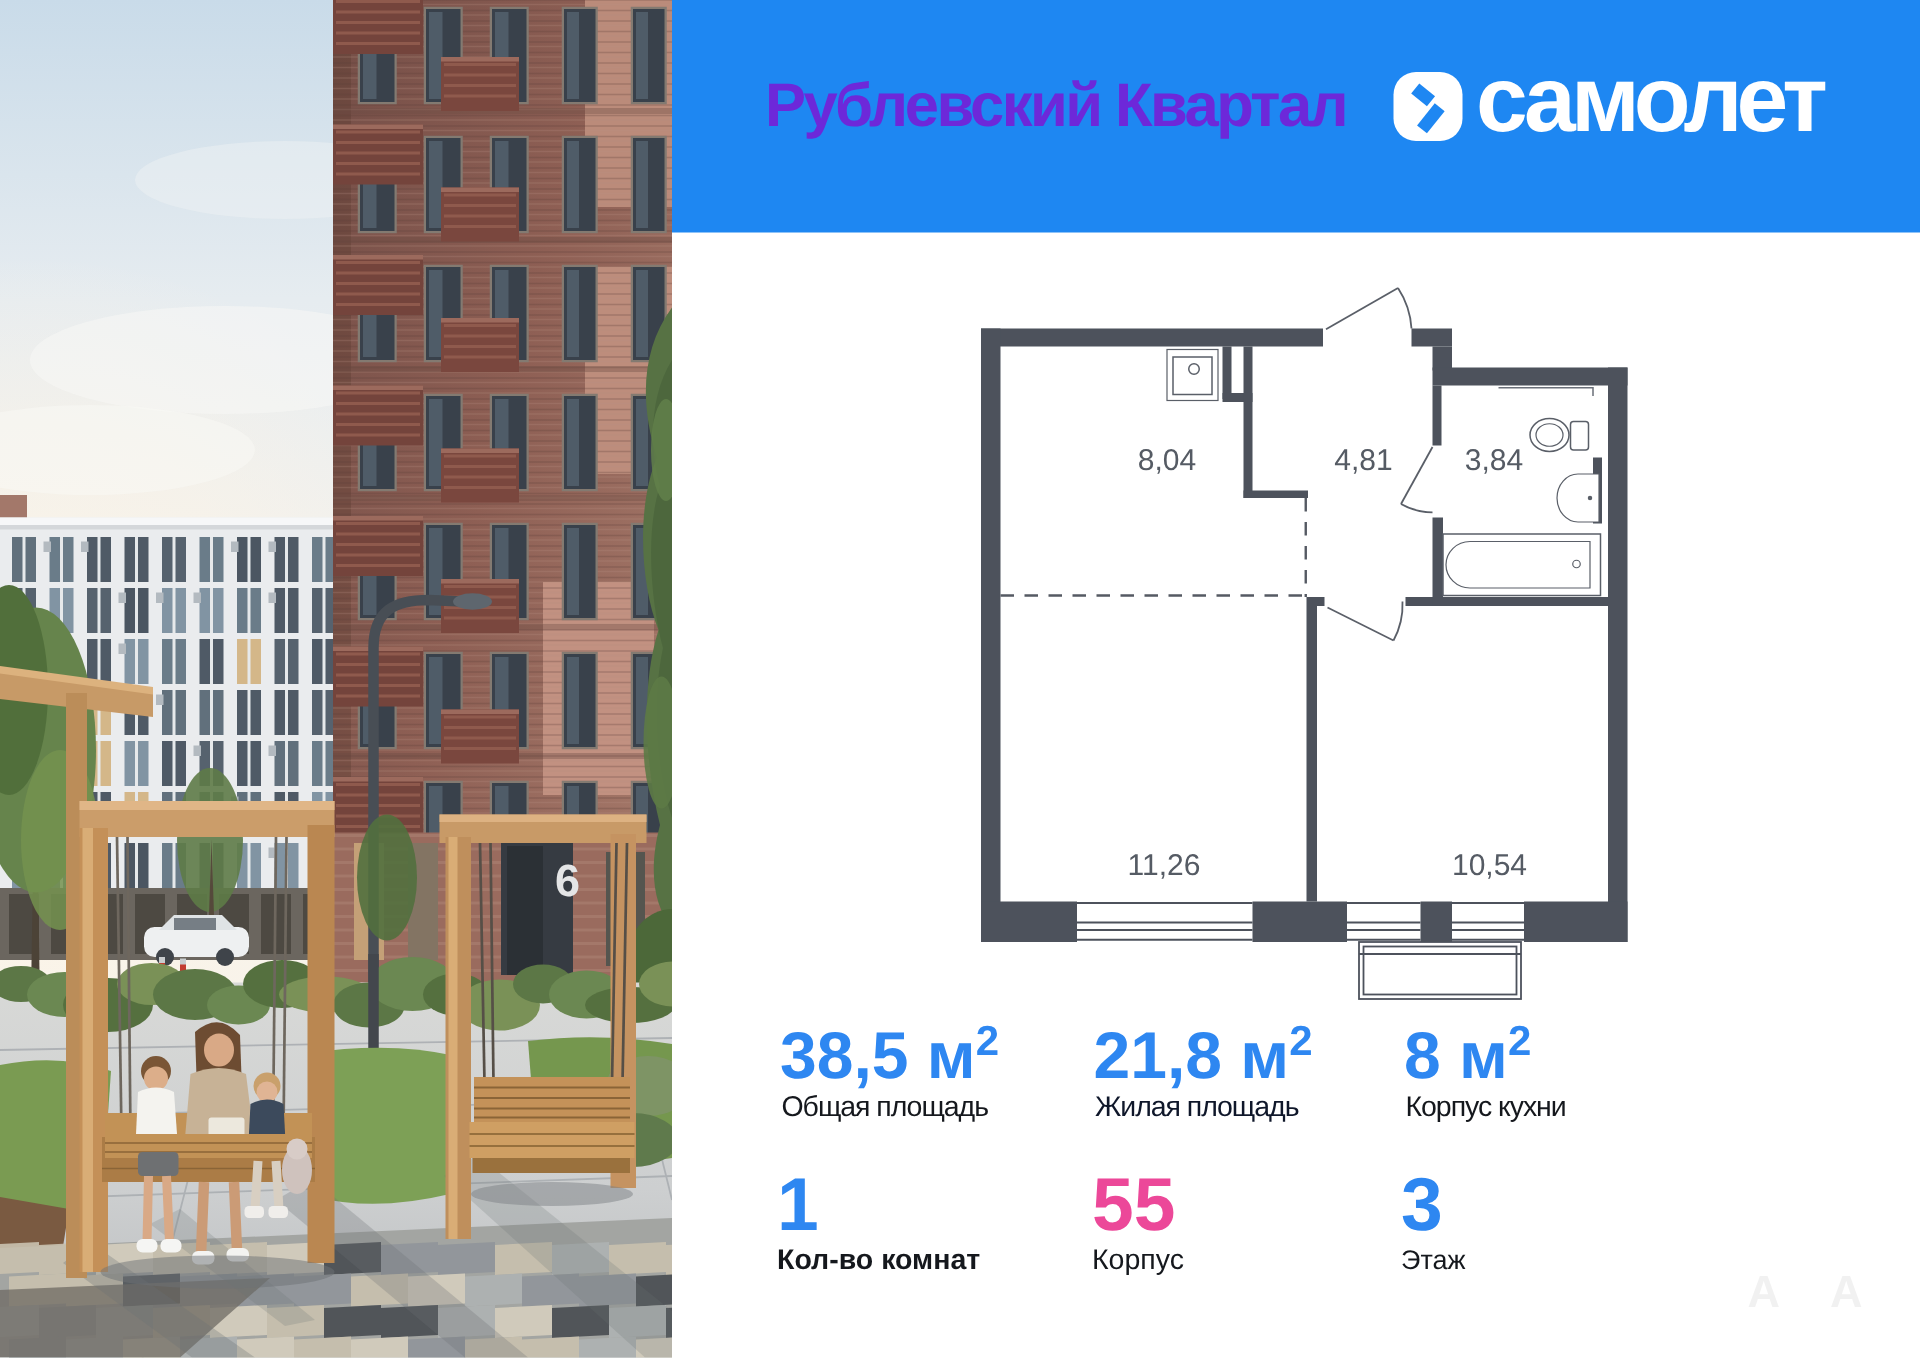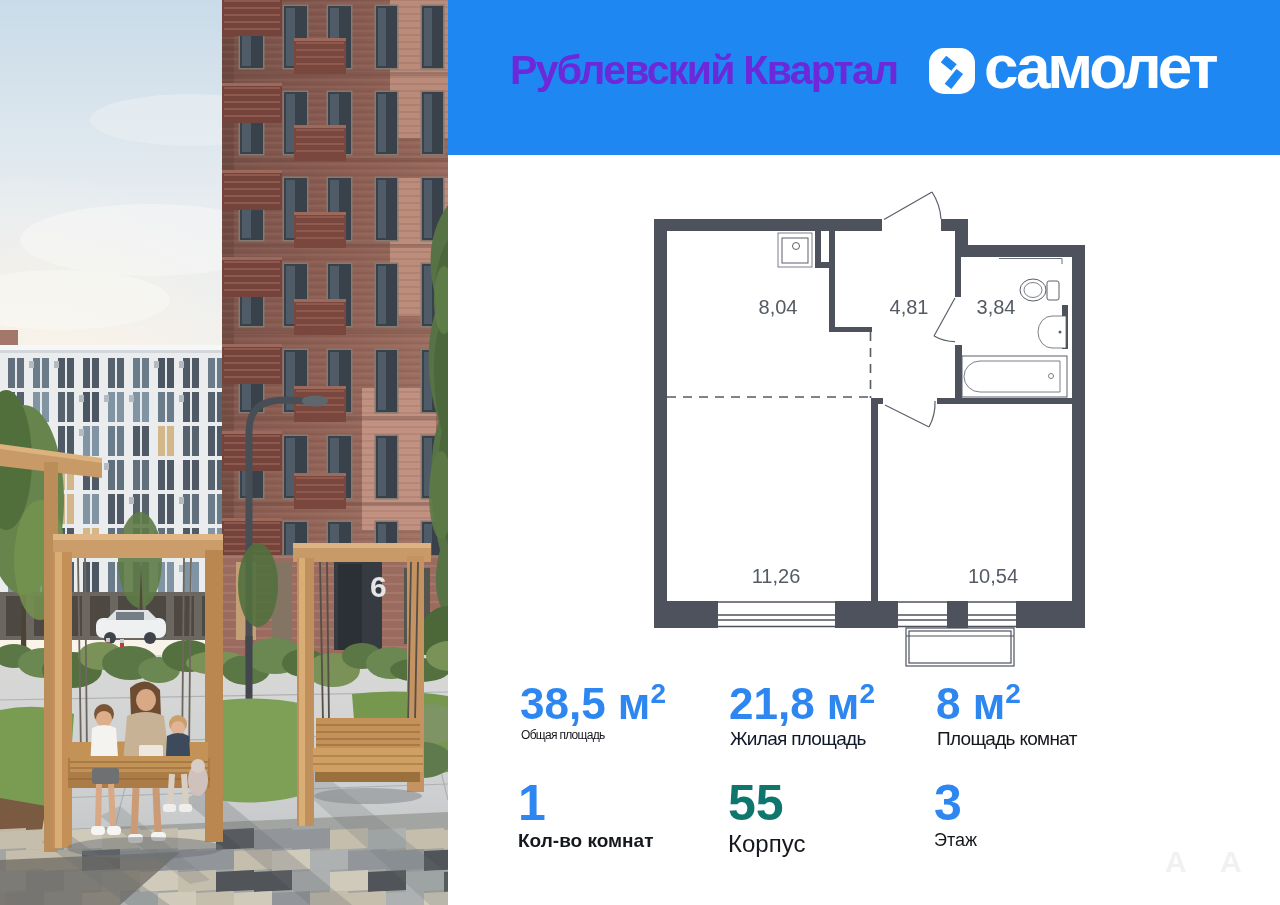--- a/index.html
+++ b/index.html
@@ -757,35 +757,35 @@
 <text x="996" y="313.5" font-size="20" fill="#555b64" text-anchor="middle" font-family="Liberation Sans">3,84</text>
 
 <text x="776" y="583" font-size="20" fill="#555b64" text-anchor="middle" font-family="Liberation Sans">11,26</text>
 
 <text x="993" y="583" font-size="20" fill="#555b64" text-anchor="middle" font-family="Liberation Sans">10,54</text>
 </svg>
 </div>
 
 <div class="abs" style="left:520px;top:678px;color:#2e87f1;font-size:44px;font-weight:bold;">38,5 м<sup style="font-size:28px;">2</sup></div>
 
-<div class="abs" style="left:521px;top:728px;color:#15181d;font-size:12px;letter-spacing:-0.7px;">Общая площадь</div>
+<div class="abs" style="left:521px;top:728px;color:#15181d;font-size:19px;letter-spacing:-0.7px;">Общая площадь</div>
 
 <div class="abs" style="left:729px;top:678px;color:#2e87f1;font-size:44px;font-weight:bold;">21,8 м<sup style="font-size:28px;">2</sup></div>
 
 <div class="abs" style="left:730px;top:728px;color:#0f172a;font-size:19px;letter-spacing:-0.7px;">Жилая площадь</div>
 
 <div class="abs" style="left:936px;top:678px;color:#2e87f1;font-size:44px;font-weight:bold;">8 м<sup style="font-size:28px;">2</sup></div>
 
-<div class="abs" style="left:937px;top:728px;color:#15181d;font-size:19px;letter-spacing:-0.7px;">Площадь комнат</div>
+<div class="abs" style="left:937px;top:728px;color:#15181d;font-size:19px;letter-spacing:-0.7px;">Корпус кухни</div>
 
 <div class="abs" style="left:518px;top:774px;color:#2e87f1;font-size:50px;font-weight:bold;">1</div>
 
 <div class="abs" style="left:518px;top:830px;color:#15181d;font-size:19px;font-weight:bold;">Кол-во комнат</div>
 
-<div class="abs" style="left:728px;top:774px;color:#0f766e;font-size:50px;font-weight:bold;">55</div>
-
-<div class="abs" style="left:728px;top:830px;color:#15181d;font-size:24px;">Корпус</div>
+<div class="abs" style="left:728px;top:774px;color:#ec4899;font-size:50px;font-weight:bold;">55</div>
+
+<div class="abs" style="left:728px;top:830px;color:#15181d;font-size:19px;">Корпус</div>
 
 <div class="abs" style="left:934px;top:774px;color:#2e87f1;font-size:50px;font-weight:bold;">3</div>
 
 <div class="abs" style="left:934px;top:830px;color:#15181d;font-size:18px;">Этаж</div>
 
 <div class="abs" style="left:1165px;top:845px;color:rgba(120,120,120,0.10);font-size:30px;font-weight:bold;">А&nbsp;&nbsp;&nbsp;&nbsp;А</div>
 
 </body></html>

